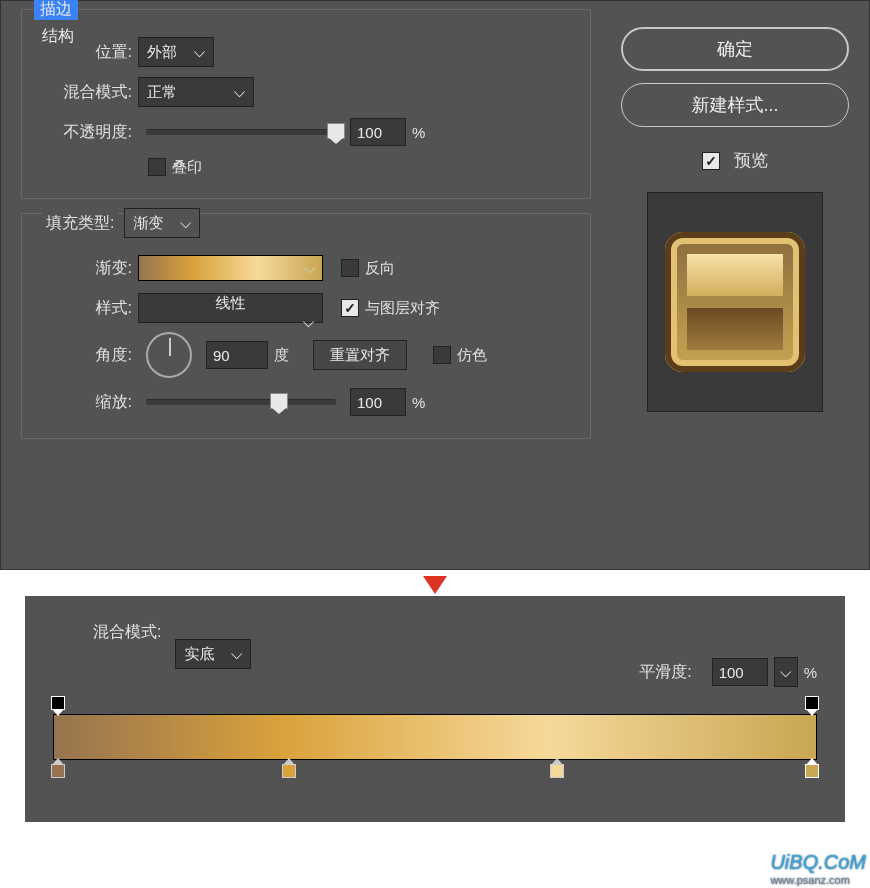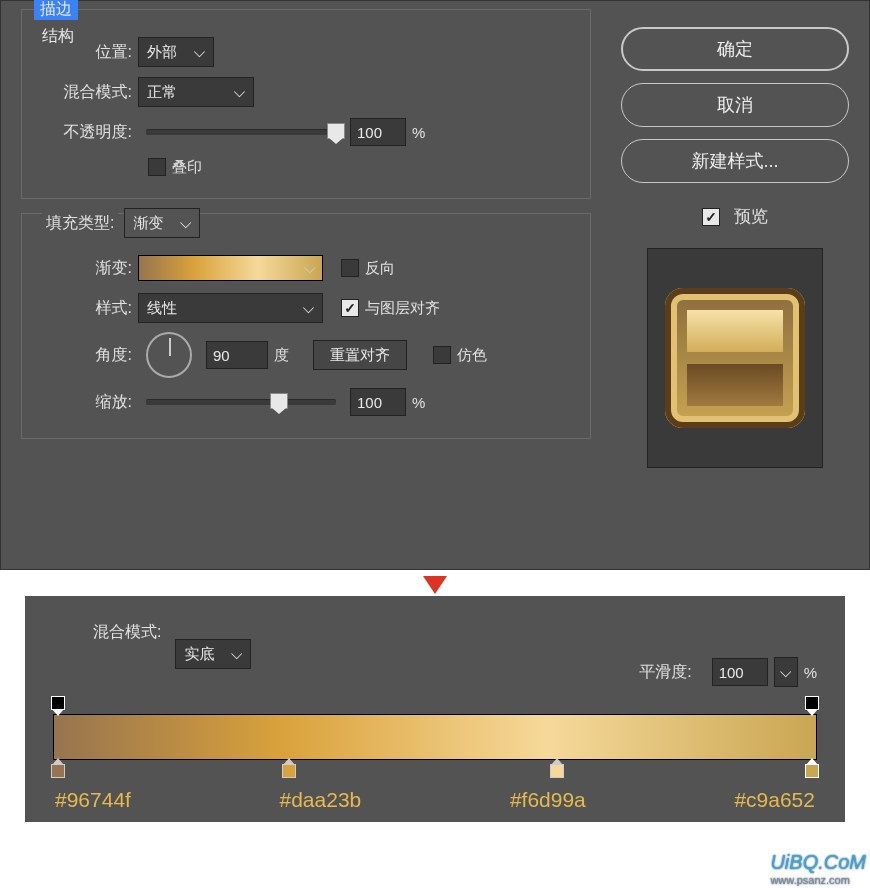--- a/index.html
+++ b/index.html
@@ -12,21 +12,21 @@
   .row { display: flex; align-items: center; height: 40px; }
   .lbl { width: 102px; text-align: right; font-size: 16px; color: #e0e0e0; padding-right: 6px; }
   .slider-track { position: relative; height: 6px; background: #3a3a3a; border-top: 1px solid #2a2a2a; border-radius: 2px; flex: 0 0 190px; margin: 0 8px; }
   .slider-thumb { position: absolute; top: -7px; width: 18px; height: 16px; background: #e8e8e8; border: 1px solid #888; transform: translateX(-50%); }
   .slider-thumb::before { content: ""; position: absolute; bottom: -6px; left: 50%; transform: translateX(-50%); border-left: 7px solid transparent; border-right: 7px solid transparent; border-top: 6px solid #e8e8e8; }
   .num-input { width: 56px; height: 28px; background: #3a3a3a; border: 1px solid #222; color: #e8e8e8; font-size: 15px; padding: 0 6px; margin: 0 6px; }
   .unit { font-size: 15px; color: #e0e0e0; }
   .dropdown { height: 30px; background: #3a3a3a; border: 1px solid #222; color: #e8e8e8; display: inline-flex; align-items: center; padding: 0 8px; font-size: 15px; cursor: pointer; position: relative; }
   .dd-w80 { width: 76px; }
   .dd-w110 { width: 116px; }
-  .dd-w190 { width: 185px; }
+  .dd-w190 { width: 185px; flex-direction: column; }
   .dd-caret { margin-left: auto; }
   .chk { width: 18px; height: 18px; background: #3a3a3a; border: 1px solid #222; display: inline-flex; align-items: center; justify-content: center; margin-right: 6px; cursor: pointer; }
   .chk.checked { background: #e8e8e8; }
   .chk.checked::after { content: "✓"; color: #222; font-size: 14px; font-weight: bold; }
   .chk-lbl { font-size: 15px; color: #e0e0e0; }
   .btn { width: 94px; height: 30px; background: #464646; border: 1px solid #222; color: #e8e8e8; font-size: 15px; display: inline-flex; align-items: center; justify-content: center; cursor: pointer; }
   .grad-swatch { width: 185px; height: 26px; border: 1px solid #000; background: linear-gradient(90deg,#96744f 0%,#daa23b 30%,#f6d99a 65%,#c9a652 100%); display:inline-flex; align-items:center; }
   .grad-swatch .dd-caret { margin-left:auto; padding:0 6px; color:#ccc; }
   .angle-dial { width: 46px; height: 46px; border: 2px solid #aaa; border-radius: 50%; position: relative; margin: 0 8px; }
   .angle-dial::after { content: ""; position: absolute; left: 50%; top: 4px; width: 2px; height: 18px; background: #ccc; transform-origin: bottom; }
@@ -148,23 +148,20 @@
         <span class="unit">%</span>
       </div>
     </div>
   </div>
 
   <div class="side-col">
     <div class="pill-btn primary">
         <span>确定</span>
       </div>
     <div class="pill-btn">
-        <span>取消</span>
-      </div>
-    <div class="pill-btn">
         <span>新建样式...</span>
       </div>
     <div class="preview-row">
       <span class="chk checked"></span>
       <span class="chk-lbl" style="font-size:17px;">预览</span>
     </div>
     <div class="preview-box">
       <div class="preview-icon"></div>
     </div>
   </div>
@@ -195,25 +192,19 @@
 
     <div class="stop-top" style="left:-2px;"></div>
     <div class="stop-top" style="right:-2px;"></div>
     <div class="grad-bar"></div>
 
     <div class="stop-bot" style="left:-2px;background:#96744f;"></div>
     <div class="stop-bot" style="left:30%;background:#daa23b;"></div>
     <div class="stop-bot" style="left:65%;background:#f6d99a;"></div>
     <div class="stop-bot selL" style="right:-2px;background:#c9a652;"></div>
 
-    <div class="hex-labels">
-      <span>#96744f</span>
-      <span>#daa23b</span>
-      <span>#f6d99a</span>
-      <span>#c9a652</span>
-    </div>
   </div>
 </div>
 
 <div class="watermark">
   <span>UiBQ.CoM</span>
   <small>www.psanz.com</small>
 </div>
 
 </body></html>

